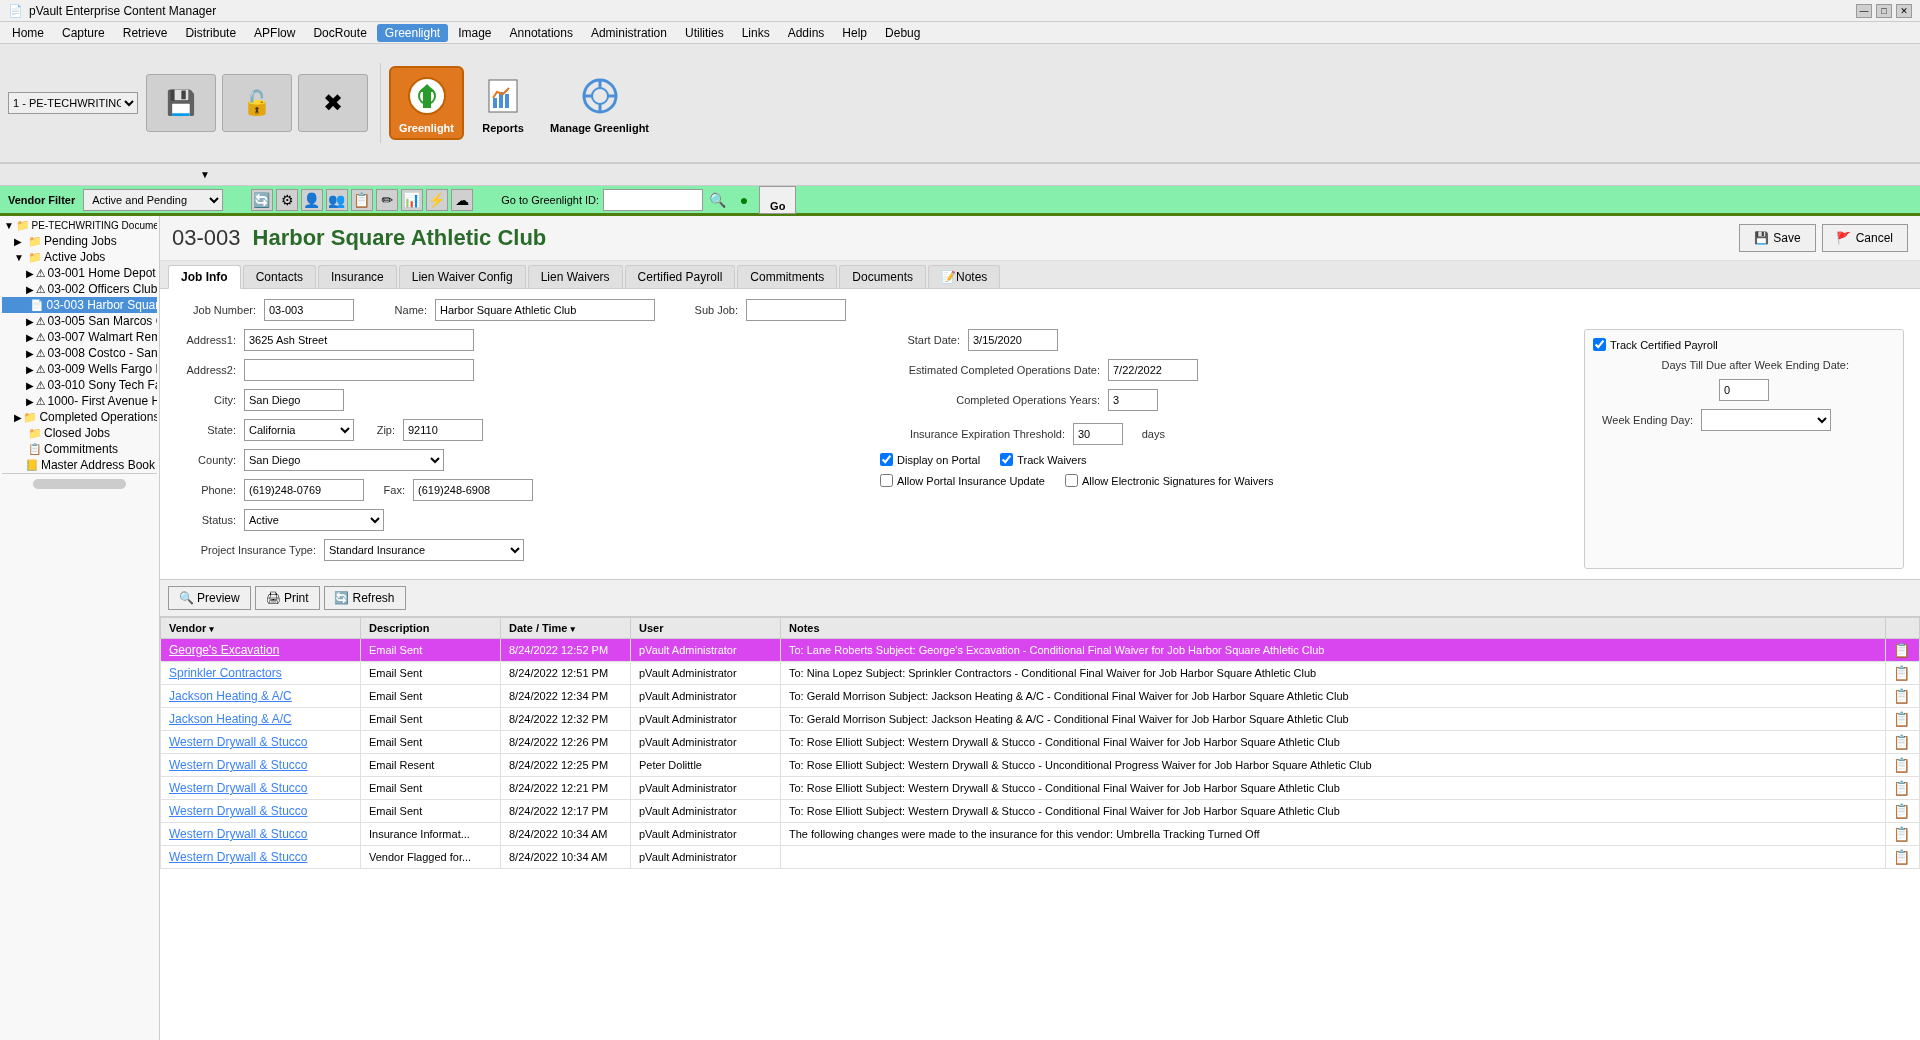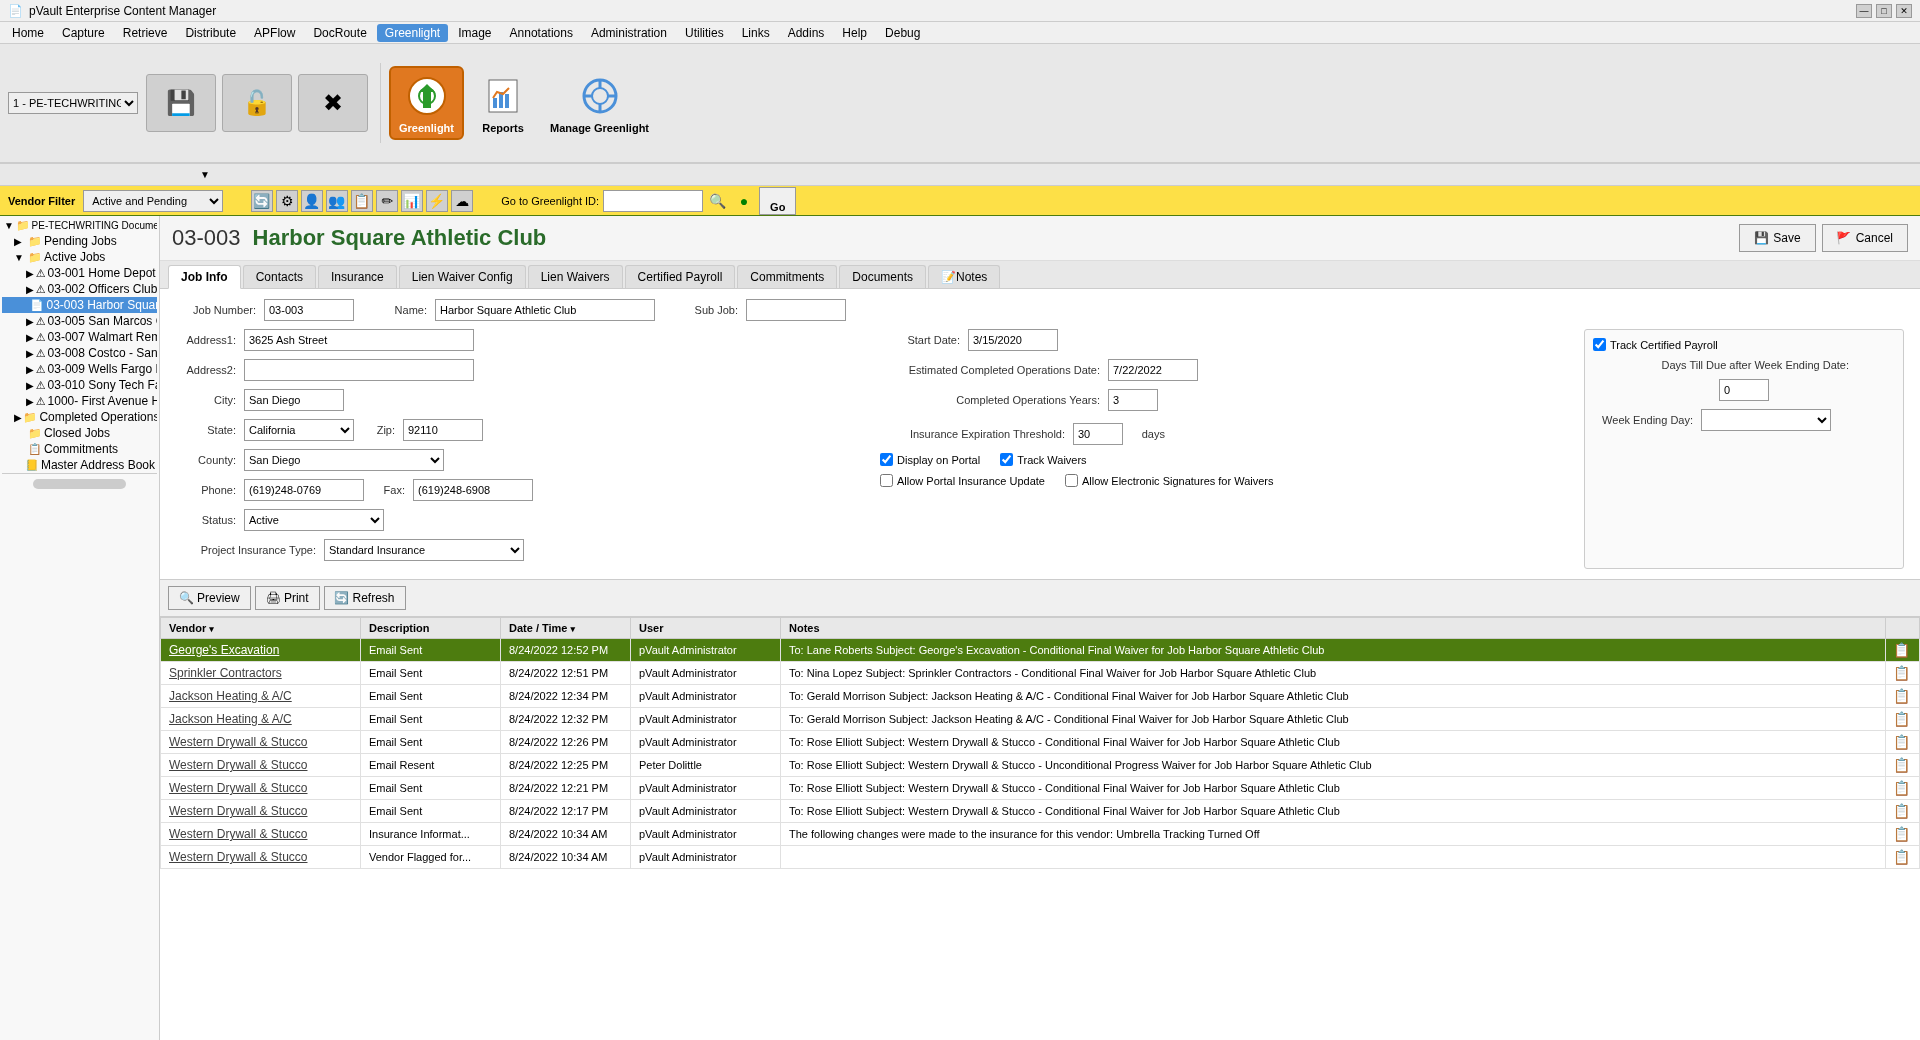--- a/index.html
+++ b/index.html
@@ -19,21 +19,21 @@
     
     .toolbar { background: #e8e8e8; height: 120px; display: flex; align-items: center; padding: 4px 8px; border-bottom: 2px solid #ccc; gap: 4px; }
     .toolbar-dropdown { width: 130px; height: 22px; font-size: 11px; border: 1px solid #999; }
     .toolbar-btn { display: flex; flex-direction: column; align-items: center; gap: 2px; padding: 4px 8px; cursor: pointer; border-radius: 3px; min-width: 70px; }
     .toolbar-btn.active-btn { background: #e07820; border: 2px solid #c06000; border-radius: 6px; }
     .toolbar-btn-icon { width: 48px; height: 48px; display: flex; align-items: center; justify-content: center; font-size: 28px; }
     .toolbar-btn-label { font-size: 11px; font-weight: bold; }
     .toolbar-separator { width: 1px; height: 80px; background: #ccc; margin: 0 4px; }
     
     
-    .filter-bar { background: #fde047; height: 30px; display: flex; align-items: center; padding: 0 8px; border-bottom: 1px solid #4d7c0f; gap: 8px; }
+    .filter-bar { background: #86efac; height: 30px; display: flex; align-items: center; padding: 0 8px; border-bottom: 3px solid #4d7c0f; gap: 8px; }
     .filter-label { font-size: 11px; font-weight: bold; }
     .filter-dropdown { height: 22px; font-size: 11px; border: 1px solid #999; padding: 0 4px; min-width: 140px; }
     .filter-icons { display: flex; gap: 3px; margin-left: 20px; }
     .filter-icon { width: 22px; height: 22px; background: #d0d0d0; border: 1px solid #999; display: flex; align-items: center; justify-content: center; cursor: pointer; font-size: 14px; }
     .go-section { display: flex; align-items: center; gap: 4px; margin-left: 20px; }
     .go-label { font-size: 11px; }
     .go-input { height: 22px; width: 100px; border: 1px solid #999; padding: 0 4px; font-size: 11px; }
     .go-btn-small { width: 22px; height: 22px; display: flex; align-items: center; justify-content: center; cursor: pointer; font-size: 14px; }
     .go-btn { height: 22px; padding: 13px 10px; background: #f0f0f0; border: 1px solid #999; cursor: pointer; font-size: 11px; font-weight: bold; }
     
@@ -85,23 +85,23 @@
     .dashboard-dropdown { height: 24px; width: 220px; border: 1px solid #999; font-size: 11px; padding: 0 4px; }
     .dashboard-link { color: #0066cc; cursor: pointer; font-size: 11px; text-decoration: underline; }
     .dashboard-right { display: flex; gap: 4px; }
     .dash-btn { height: 24px; padding: 0 10px; border: 1px solid #999; cursor: pointer; background: #f0f0f0; font-size: 11px; display: flex; align-items: center; gap: 3px; }
     
     
     .activity-table-wrapper { flex: 1; overflow-y: auto; background: white; }
     .activity-table { width: 100%; border-collapse: collapse; }
     .activity-table th { background: #e8e8e8; border: 1px solid #ccc; padding: 4px 8px; text-align: left; font-size: 11px; font-weight: bold; position: sticky; top: 0; }
     .activity-table td { border: 1px solid #e0e0e0; padding: 3px 8px; font-size: 11px; }
-    .activity-table tr.selected-row { background: #4d7c0f; color: white; }
+    .activity-table tr.selected-row { background: #d946ef; color: white; }
     .activity-table tr.selected-row td a { color: white; }
-    .vendor-link { color: #404040; text-decoration: underline; cursor: pointer; }
+    .vendor-link { color: #3b82f6; text-decoration: underline; cursor: pointer; }
     .row-icon { text-align: center; }
   </style>
 </head>
 <body>
 
 <div class="title-bar">
   <div class="title-bar-left">
     <span>📄</span>
     <span>pVault Enterprise Content Manager</span>
   </div>

